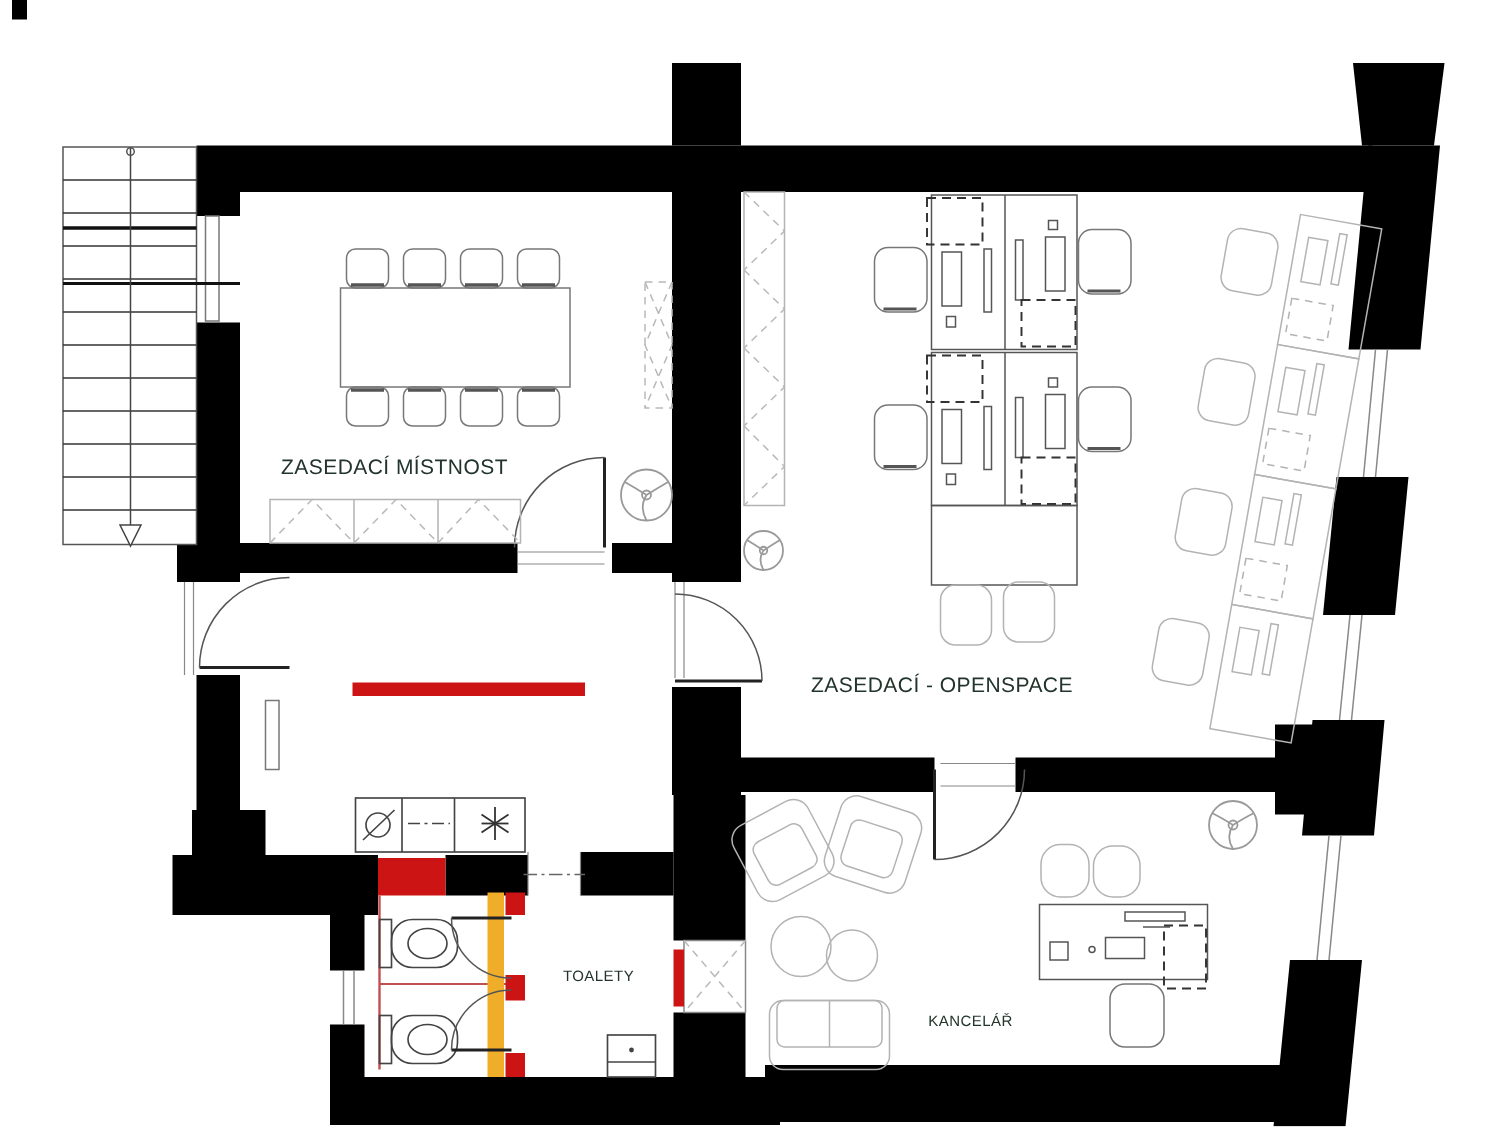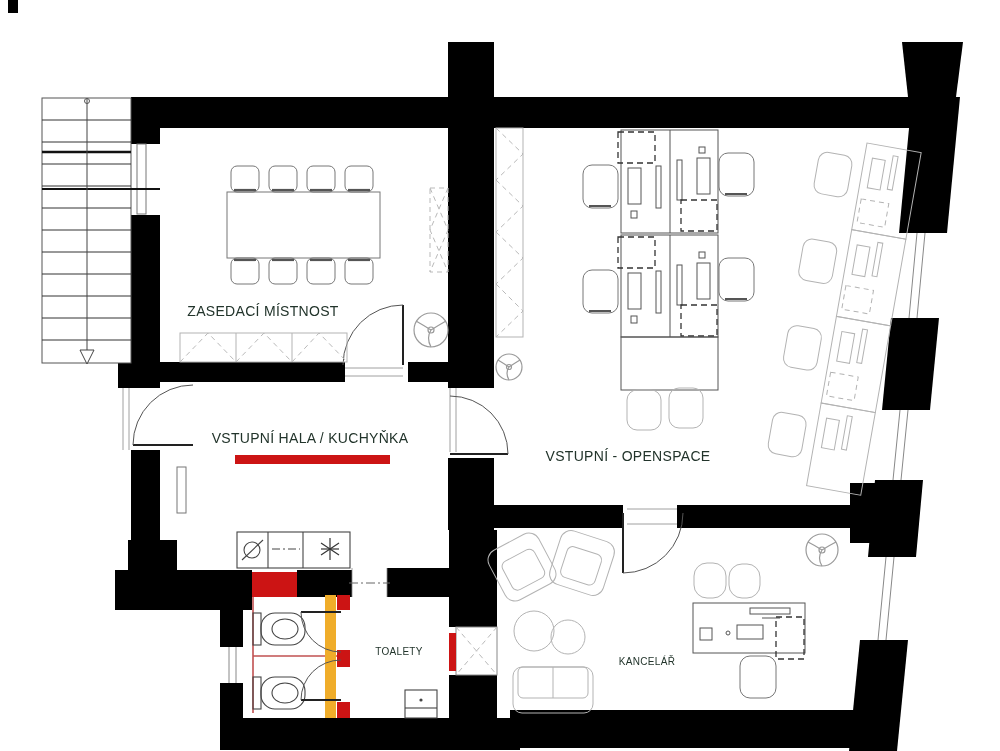--- a/index.html
+++ b/index.html
@@ -347,17 +347,16 @@
     <path d="M509,367 Q505,373 509,380 M509,367 Q503,363 498,360 M509,367 Q515,363 520,360"></path>
   </g>
   <g class="fan">
     <circle cx="822" cy="550" r="16"></circle>
         <circle cx="822" cy="550" r="3"></circle>
     <path d="M822,550 Q817,558 822,566 M822,550 Q814,545 808,542 M822,550 Q830,545 836,542"></path>
   </g>
 </svg>
 
   <div class="room-label lbl-lg" style="left:263px;top:303px;">ZASEDACÍ MÍSTNOST</div>
-  <div class="room-label lbl-lg" style="left:310px;top:430px;">VSTUPNÍ HALA / KUCHYŇKA</div>
-  <div class="room-label lbl-lg" style="left:628px;top:448px;">VSTUPNÍ - OPENSPACE</div>
+  <div class="room-label lbl-lg" style="left:628px;top:448px;">ZASEDACÍ - OPENSPACE</div>
   <div class="room-label lbl-sm" style="left:399px;top:646px;">TOALETY</div>
-  <div class="room-label lbl-sm" style="left:647px;top:656px;">KANCELÁŘ</div>
+  <div class="room-label lbl-sm" style="left:647px;top:676px;">KANCELÁŘ</div>
 </div>
 
 </body></html>

